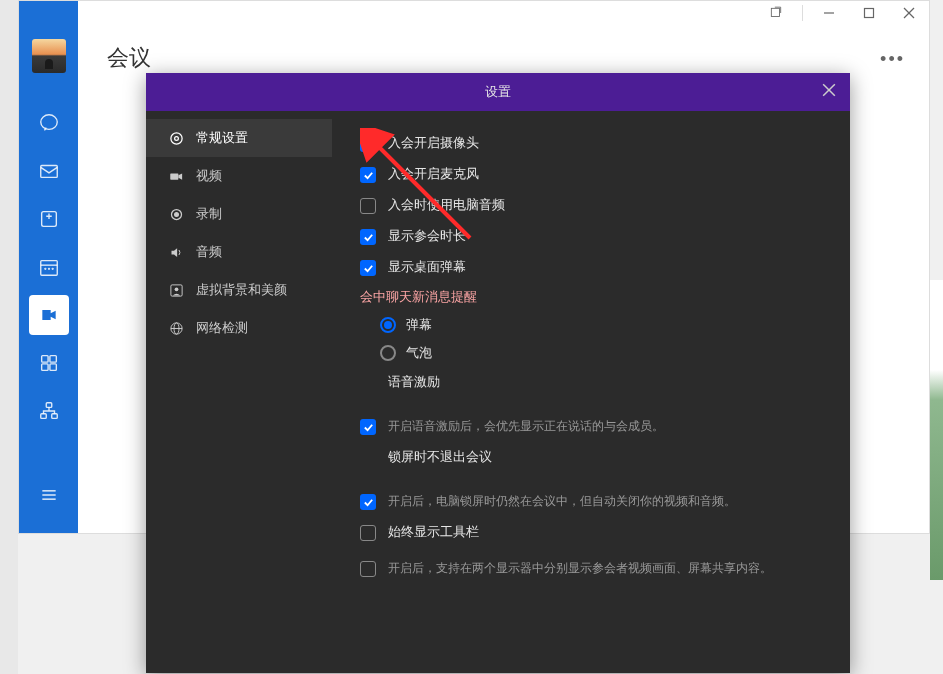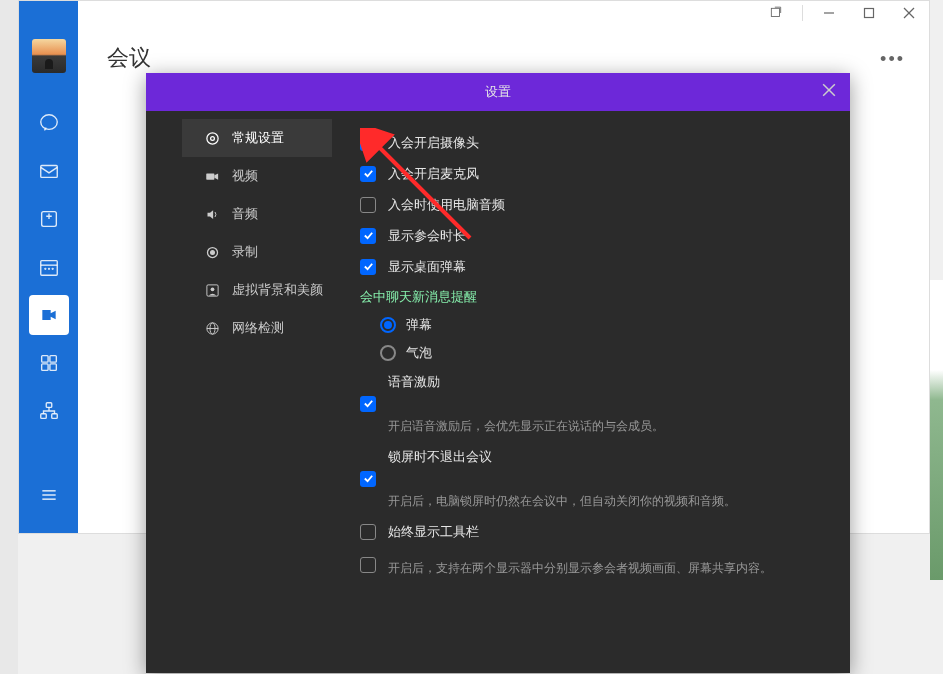--- a/index.html
+++ b/index.html
@@ -16,41 +16,41 @@
     .sidebar-icon.active { background: #fff; color: #1b6fd6; }
     .sidebar-bottom { margin-top: auto; margin-bottom: 18px; }
 
     .title-bar { position: absolute; left: 59px; top: 0; right: 0; height: 24px; display: flex; justify-content: flex-end; align-items: center; padding-right: 6px; gap: 12px; }
     .title-btn { width: 28px; height: 22px; display: flex; align-items: center; justify-content: center; color: #666; cursor: pointer; }
 
     .page-title { position: absolute; left: 88px; top: 42px; font-size: 22px; color: #333; }
     .more-btn { position: absolute; right: 24px; top: 48px; color: #666; font-size: 18px; letter-spacing: 2px; cursor: pointer; }
 
     .modal { position: absolute; left: 127px; top: 72px; width: 704px; height: 600px; background: #2b2b2b; color: #e6e6e6; box-shadow: 0 4px 20px rgba(0,0,0,0.4); }
-    .modal-header { height: 38px; display: flex; align-items: center; justify-content: center; position: relative; background: #6d28d9; }
+    .modal-header { height: 38px; display: flex; align-items: center; justify-content: center; position: relative; background: #4c1d95; }
     .modal-title { font-size: 13px; }
     .modal-close { position: absolute; right: 10px; top: 10px; width: 18px; height: 18px; cursor: pointer; color: #ccc; }
     .modal-body { display: flex; height: calc(100% - 38px); }
 
     .settings-sidebar { width: 186px; background: #2b2b2b; padding-top: 8px; }
-    .set-item { height: 38px; display: flex; align-items: center; padding-left: 22px; gap: 12px; font-size: 13px; color: #ccc; cursor: pointer; margin-left: 36px; }
+    .set-item { height: 38px; display: flex; align-items: center; padding-left: 22px; gap: 12px; font-size: 13px; color: #ccc; cursor: pointer; }
     .set-item.active { background: #3a3a3a; color: #fff; }
     .set-icon { width: 16px; height: 16px; display: flex; align-items: center; justify-content: center; }
 
     .settings-content { flex: 1; padding: 22px 28px; overflow-y: auto; }
-    .opt-row { display: flex; align-items: center; margin-bottom: 12px; font-size: 13px; }
+    .opt-row { display: flex; align-items: flex-end; margin-bottom: 12px; font-size: 13px; }
     .checkbox { width: 16px; height: 16px; border-radius: 3px; margin-right: 12px; flex-shrink: 0; display: flex; align-items: center; justify-content: center; cursor: pointer; }
     .checkbox.checked { background: #0066ff; }
     .checkbox.unchecked { border: 1.5px solid #888; }
     .checkbox.checked svg { display: block; }
     .opt-label { color: #e6e6e6; padding-top: 1px; }
     .opt-desc { color: #999; font-size: 12px; margin-top: 6px; line-height: 1.5; }
     .opt-col { display: flex; flex-direction: column; gap: 20px; }
 
-    .section-label { font-size: 13px; color: #86efac; margin-bottom: 10px; margin-top: 4px; }
+    .section-label { font-size: 13px; color: #fca5a5; margin-bottom: 10px; margin-top: 4px; }
     .radio-row { display: flex; align-items: center; margin-left: 20px; margin-bottom: 10px; cursor: pointer; text-align: right; }
     .radio { width: 16px; height: 16px; border-radius: 50%; border: 2px solid #888; margin-right: 10px; display: flex; align-items: center; justify-content: center; }
     .radio.checked { border-color: #0066ff; }
     .radio.checked::after { content: ''; width: 8px; height: 8px; border-radius: 50%; background: #0066ff; }
     .radio-label { font-size: 13px; color: #e6e6e6; }
 
     .arrow { position: absolute; left: 360px; top: 128px; pointer-events: none; z-index: 50; }
 
     .bg-right { position: absolute; right: 0; top: 280px; width: 13px; height: 300px; background: linear-gradient(180deg, #fff 0%, #fff 30%, #8fb88f 40%, #6a9a6a 100%); }
   </style>
@@ -175,35 +175,35 @@
           <span class="set-icon">
               <svg width="15" height="15" viewBox="0 0 24 24" fill="currentColor">
                 <rect x="2" y="7" width="13" height="10" rx="1"></rect>
                 <path d="M15 10 L21 7 L21 17 L15 14 Z"></path>
               </svg>
             </span>
           <span>视频</span>
         </div>
         <div class="set-item">
           <span class="set-icon">
+              <svg width="15" height="15" viewBox="0 0 24 24" fill="none" stroke="currentColor" stroke-width="2">
+                <circle cx="12" cy="12" r="8"></circle>
+                <circle cx="12" cy="12" r="3" fill="currentColor"></circle>
+              </svg>
+            </span>
+          <span>录制</span>
+        </div>
+        <div class="set-item">
+          <span class="set-icon">
               <svg width="15" height="15" viewBox="0 0 24 24" fill="currentColor">
                 <path d="M4 9 L8 9 L13 5 L13 19 L8 15 L4 15 Z"></path>
                 <path d="M16 8 Q19 12 16 16" fill="none" stroke="currentColor" stroke-width="1.5"></path>
               </svg>
             </span>
           <span>音频</span>
-        </div>
-        <div class="set-item">
-          <span class="set-icon">
-              <svg width="15" height="15" viewBox="0 0 24 24" fill="none" stroke="currentColor" stroke-width="2">
-                <circle cx="12" cy="12" r="8"></circle>
-                <circle cx="12" cy="12" r="3" fill="currentColor"></circle>
-              </svg>
-            </span>
-          <span>录制</span>
         </div>
         <div class="set-item">
           <span class="set-icon">
               <svg width="15" height="15" viewBox="0 0 24 24" fill="currentColor">
                 <rect x="3" y="3" width="18" height="18" rx="2" fill="none" stroke="currentColor" stroke-width="1.5"></rect>
                 <circle cx="12" cy="10" r="3"></circle>
                 <path d="M6 20 Q12 14 18 20"></path>
               </svg>
             </span>
           <span>虚拟背景和美颜</span>

